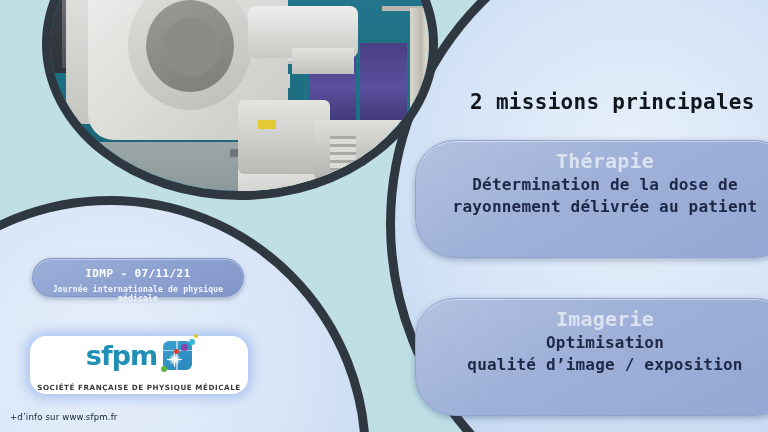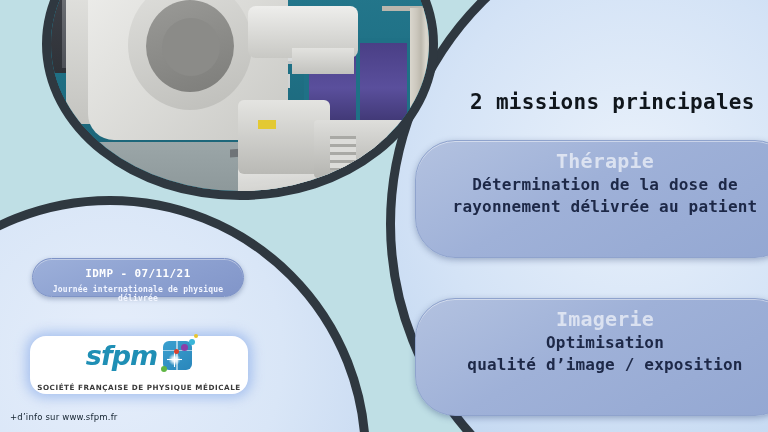--- a/index.html
+++ b/index.html
@@ -158,21 +158,21 @@
   .idmp .l1{font-size:11px;font-weight:bold;color:#ffffff;margin-top:8px;letter-spacing:.4px;}
   .idmp .l2{font-size:8px;font-weight:bold;color:#f1f5ff;margin-top:5px;letter-spacing:.2px;}
 
   
   .sfpm{
     position:absolute;left:30px;top:336px;width:218px;height:58px;
     border-radius:16px;background:#ffffff;
     box-shadow:0 0 12px 4px rgba(150,180,235,.75);
     display:flex;flex-direction:column;align-items:center;justify-content:center;
   }
-  .sfpm-row{display:flex;align-items:center;gap:6px;margin-top:2px;font-style:italic;}
+  .sfpm-row{display:flex;align-items:center;gap:6px;margin-top:2px;}
   .sfpm-word{
     font-family:"DejaVu Sans","Liberation Sans",sans-serif;
     font-size:27px;font-weight:bold;color:#1f8fb5;letter-spacing:-1px;line-height:1;
   }
   .sfpm-mark{position:relative;width:29px;height:29px;border-radius:6px;
     background:linear-gradient(145deg,#3aa0cf,#2a86bb);overflow:visible;}
   .star{position:absolute;left:4px;top:11px;width:15px;height:15px;
     background:
       radial-gradient(circle at 50% 50%, #ffffff 0%, rgba(255,255,255,.85) 22%, rgba(255,255,255,0) 58%),
       linear-gradient(90deg,rgba(255,255,255,0) 43%,#fff 50%,rgba(255,255,255,0) 57%),
@@ -268,21 +268,21 @@
   <div class="card card-imagerie">
     <div class="ttl">Imagerie</div>
     <div class="body">
       <div class="ln">Optimisation</div>
       <div class="ln">qualité d’image / exposition</div>
     </div>
   </div>
 
   <div class="idmp">
     <div class="l1">IDMP - 07/11/21</div>
-    <div class="l2">Journée internationale de physique délivrée</div>
+    <div class="l2">Journée internationale de physique médicale</div>
   </div>
 
   <div class="sfpm">
     <div class="sfpm-row">
       <div class="sfpm-word">sfpm</div>
       <div class="sfpm-mark">
         <div class="gline g1"></div>
         <div class="gline g2"></div>
         <div class="star"></div>
         <div class="dot d-green"></div>

